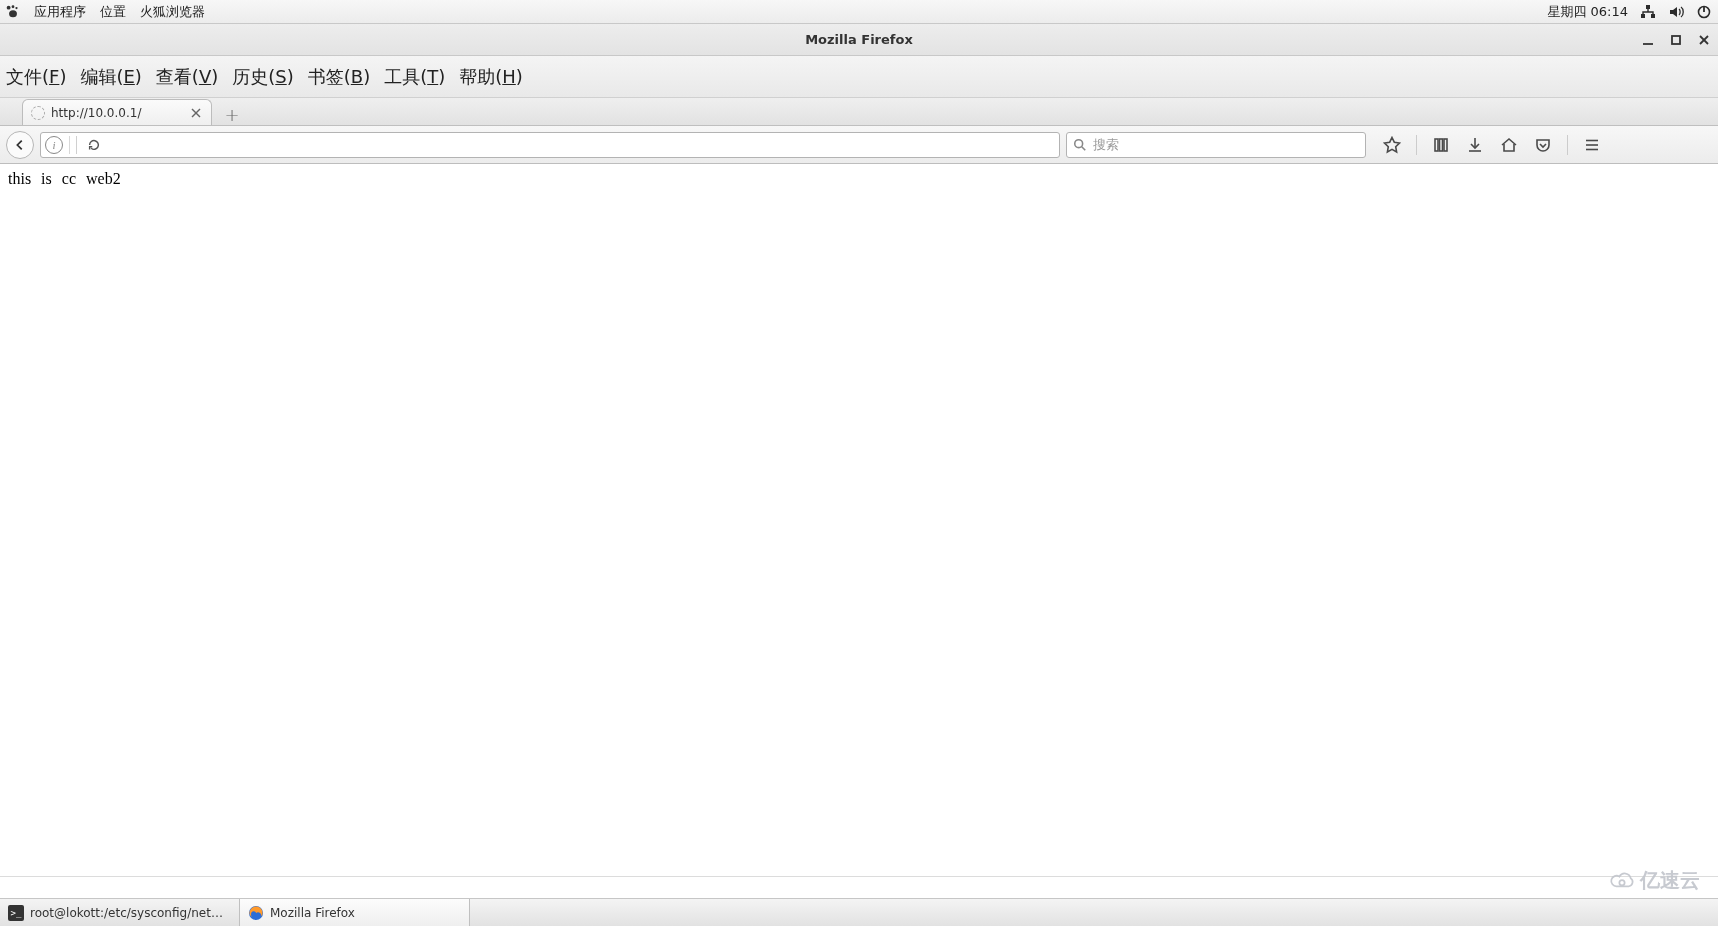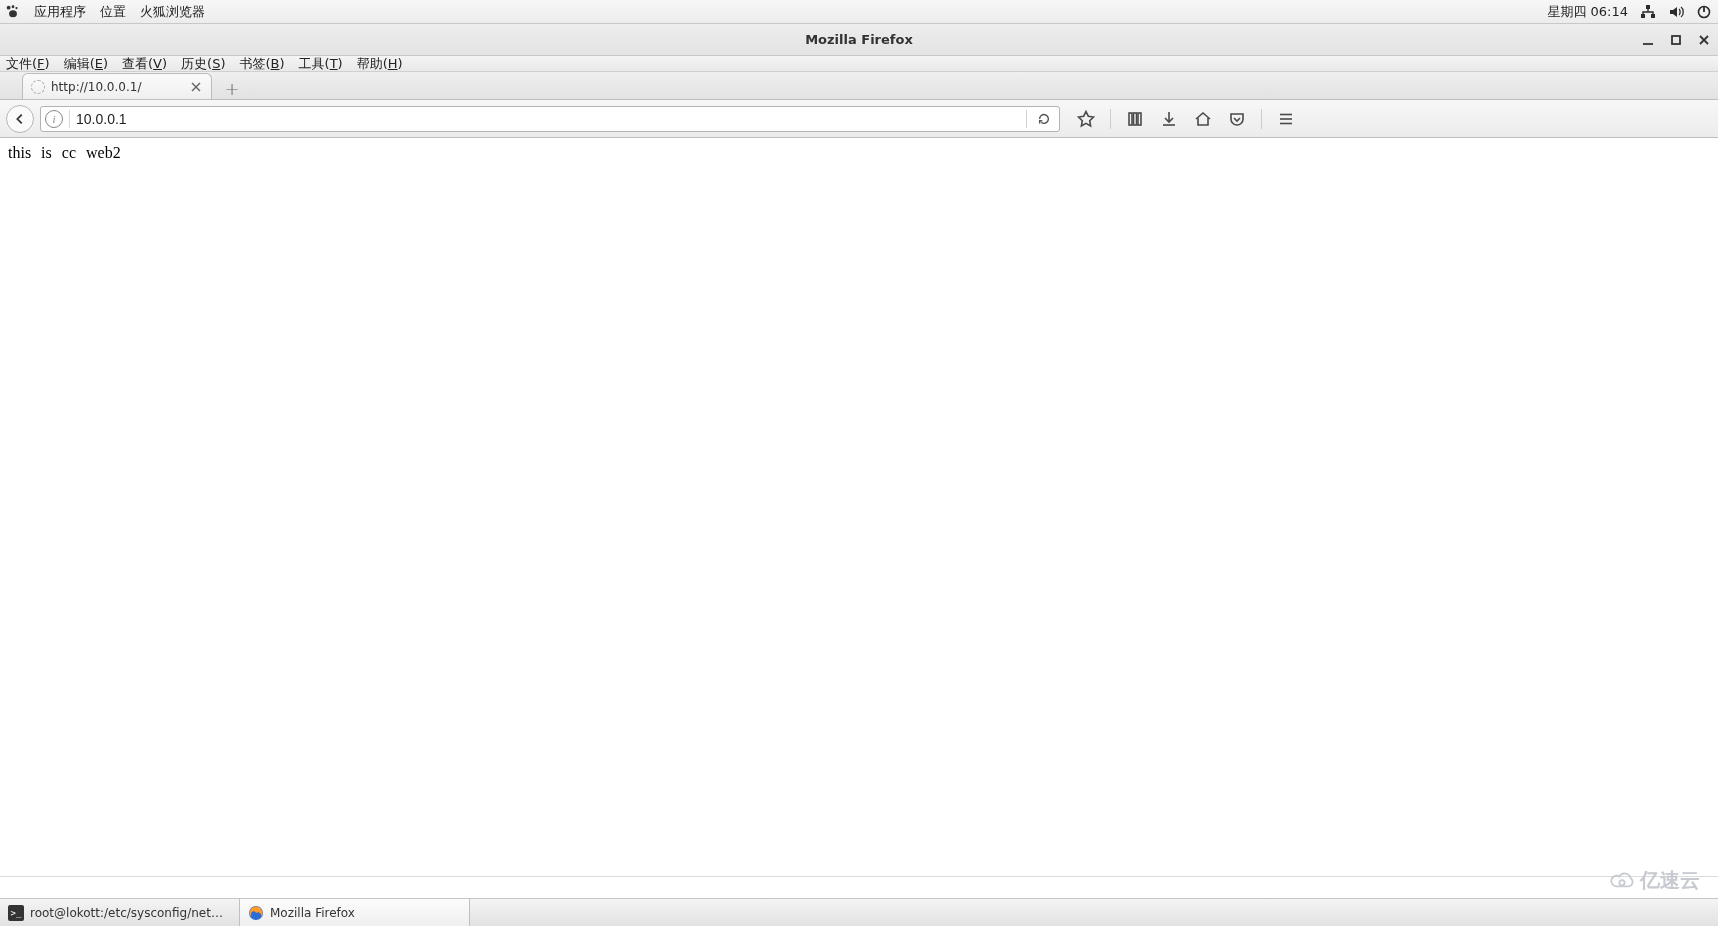--- a/index.html
+++ b/index.html
@@ -47,28 +47,28 @@
   justify-content: center;
   position: relative;
 }
 .window-titlebar .title { font-weight: bold; color: #333; }
 .window-buttons { position: absolute; right: 6px; top: 0; height: 100%; display: flex; align-items: center; gap: 12px; }
 .win-btn { width: 16px; height: 16px; display: flex; align-items: center; justify-content: center; color: #333; }
 .win-btn svg { width: 12px; height: 12px; stroke: #333; fill: none; stroke-width: 1.8; }
 
 
 .ff-menubar {
-  height: 16px;
+  height: 42px;
   background: linear-gradient(#f4f4f4, #e9e9e9);
   border-bottom: 1px solid #d0d0d0;
   display: flex;
   align-items: center;
   padding: 0 6px;
   gap: 14px;
-  font-size: 13px;
+  font-size: 18px;
   color: #222;
 }
 .ff-menubar .menuitem u { text-decoration: underline; }
 
 
 .ff-tabstrip {
   height: 28px;
   background: linear-gradient(#efefef, #e2e2e2);
   border-bottom: 1px solid #bfbfbf;
   display: flex;
@@ -323,30 +323,38 @@
 <div class="ff-navbar">
   <div class="nav-back">
     <svg viewBox="0 0 16 16">
         <path d="M10 3 5 8l5 5"></path>
       </svg>
   </div>
 
   <div class="urlbar-container">
     <span class="identity-icon">i</span>
     <div style="width:1px;height:18px;background:#d8d8d8;"></div>
-    <input class="urlbar-input" type="text" value="10.0.0.1" style="">
     <div class="urlbar-sep"></div>
     <span class="reload-btn">
       <svg viewBox="0 0 16 16">
           <path d="M3 8a5 5 0 1 1 1.8 3.8"></path>
           <path d="M3 13v-3h3"></path>
         </svg>
     </span>
   </div>
 
+  <div class="searchbar-container">
+    <span class="search-glass">
+      <svg viewBox="0 0 16 16">
+          <circle cx="6.5" cy="6.5" r="4.5"></circle>
+          <line x1="10" y1="10" x2="14" y2="14"></line>
+        </svg>
+    </span>
+    <input class="searchbar-input" type="text" placeholder="搜索" style="">
+  </div>
 
   <div class="toolbar-icons">
     <span class="tool-icon">
       <svg viewBox="0 0 18 18">
           <path d="M9 1.5l2.3 4.7 5.2.8-3.8 3.7.9 5.2L9 13.4l-4.6 2.5.9-5.2L1.5 7l5.2-.8z"></path>
         </svg>
     </span>
     <span class="icon-sep"></span>
     <span class="tool-icon">
       <svg viewBox="0 0 18 18">

